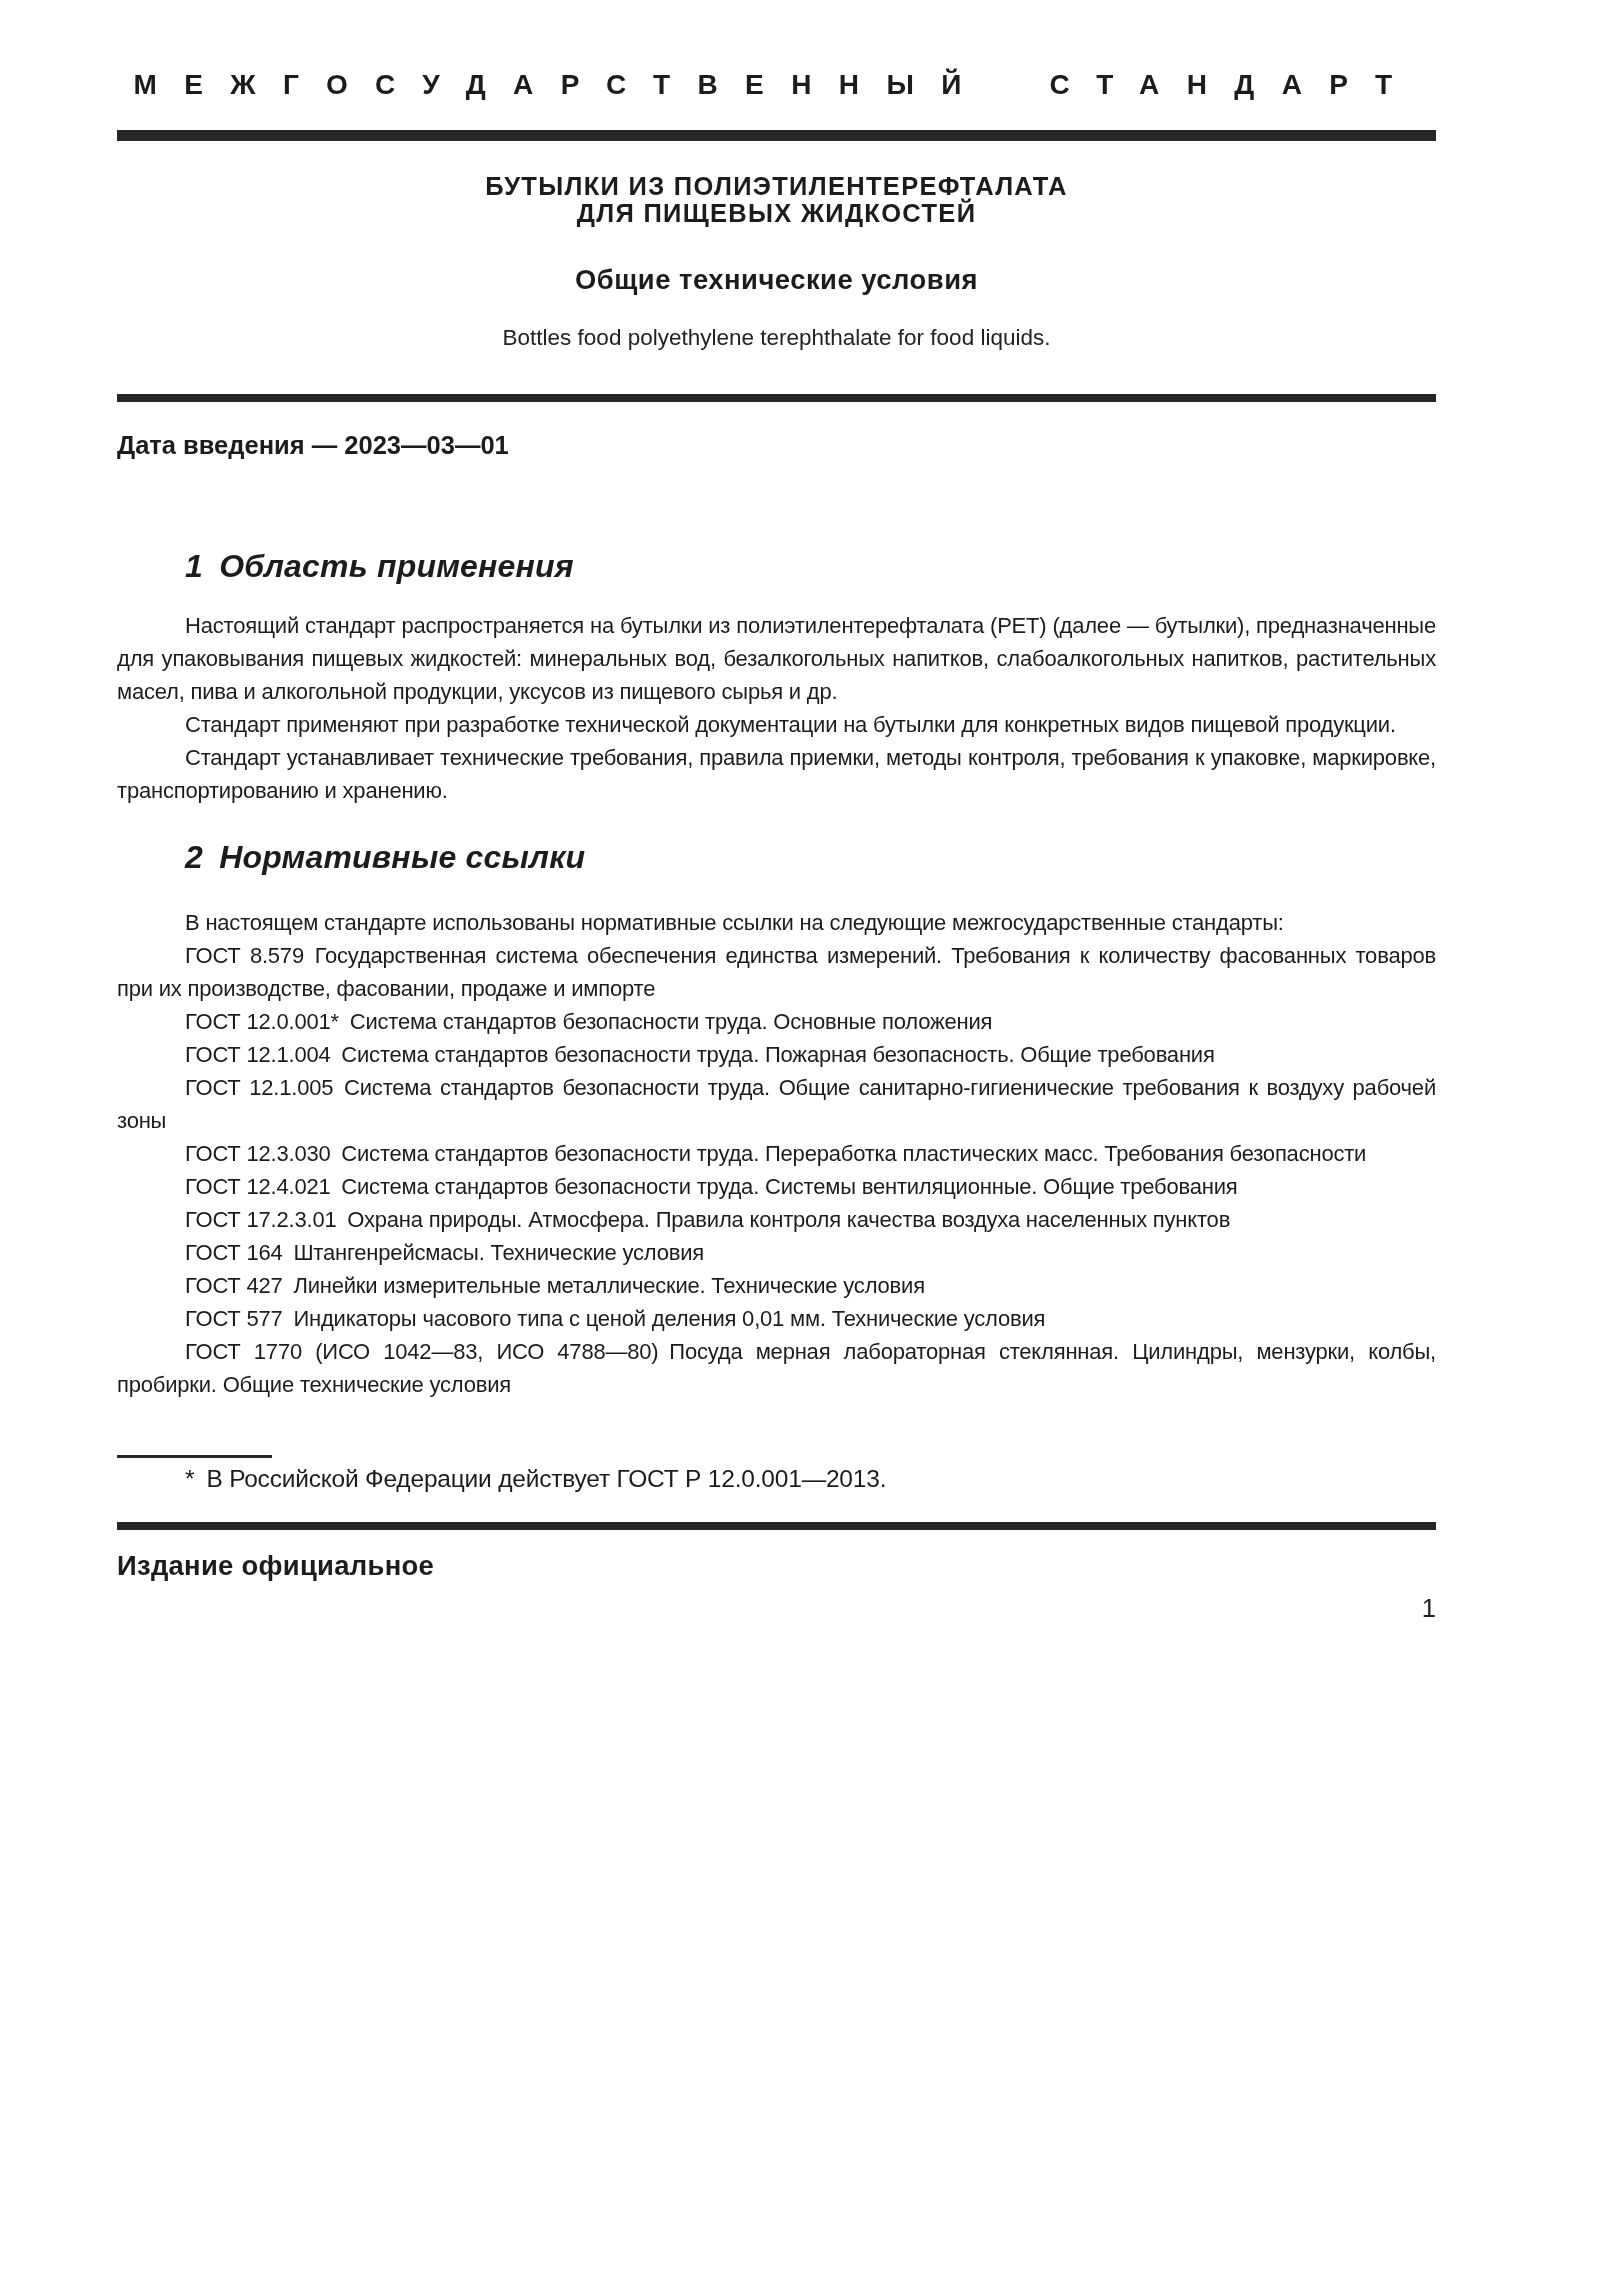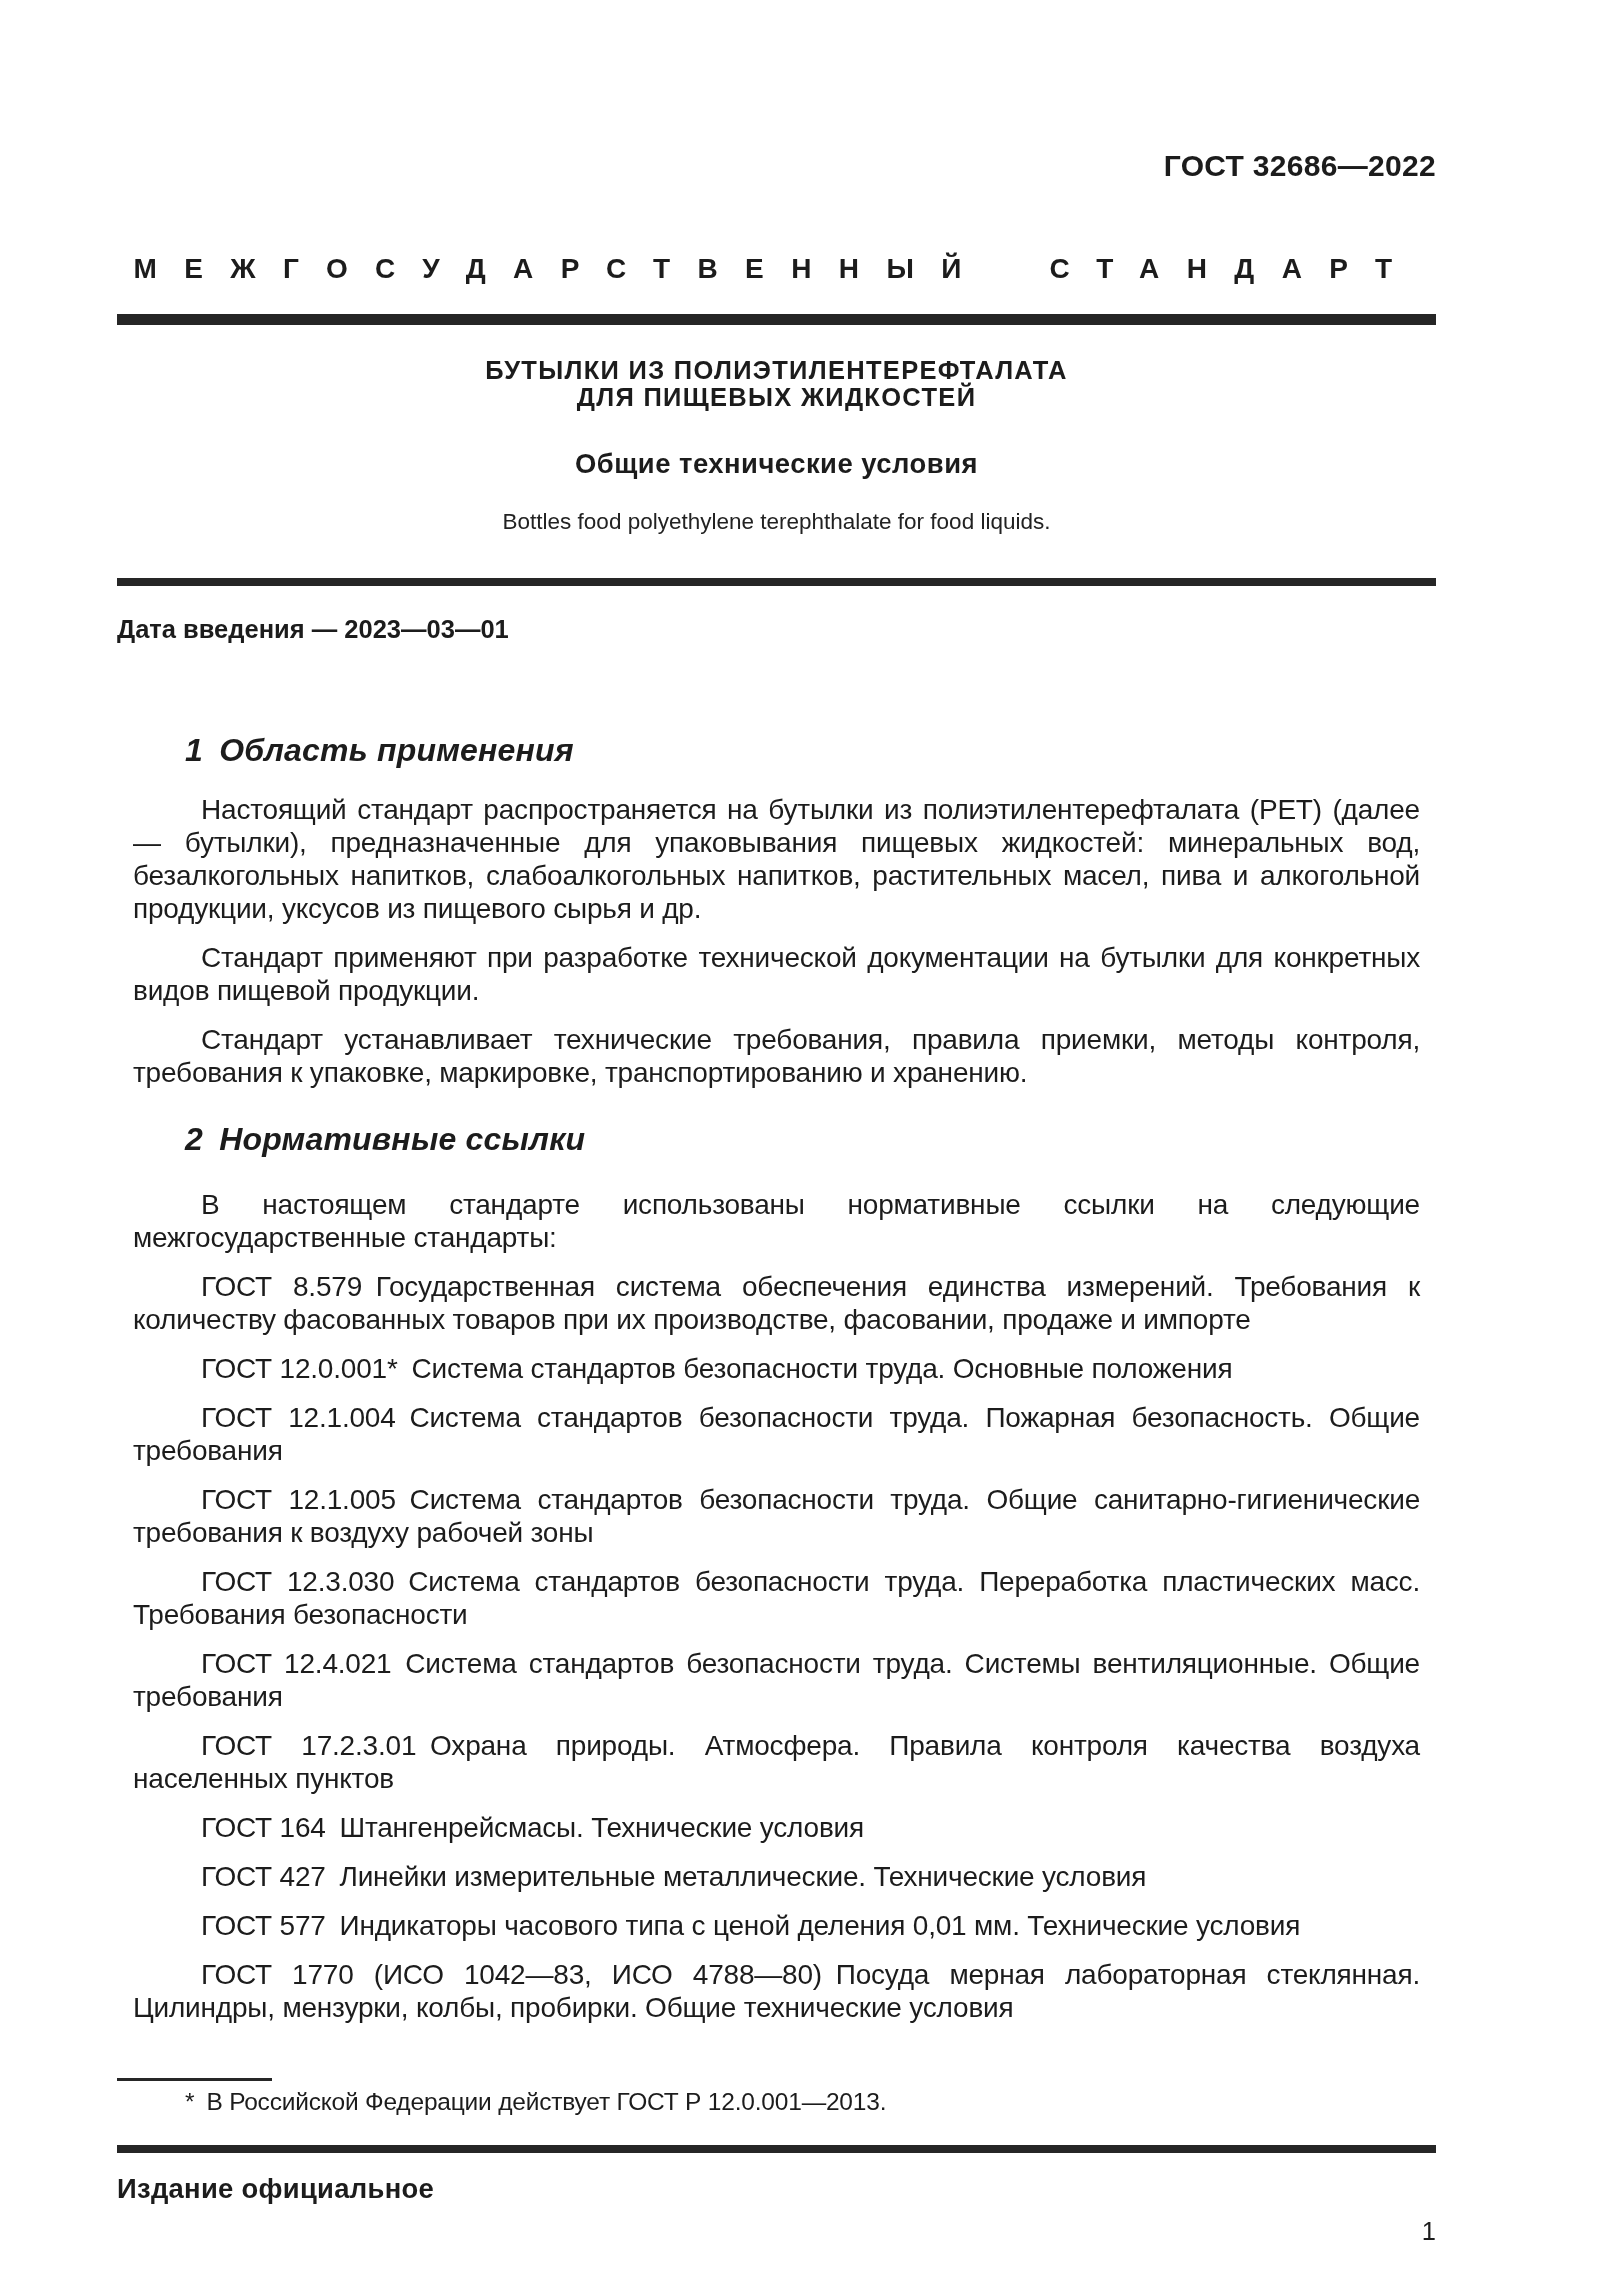--- a/index.html
+++ b/index.html
@@ -52,22 +52,22 @@
   }
   .sec-heading{
     font-size:32px;font-weight:bold;line-height:39px;
     margin:0;padding-left:68px;letter-spacing:0.2px;font-style:italic;
   }
   .sec-heading.s1{margin-top:86px;}
   .sec-heading.s2{margin-top:31px;}
   .body-text{margin-top:23.5px;}
   .body-text.b2{margin-top:29px;}
   .para{
-    margin:16px;
-    font-size:28px;line-height:33px;letter-spacing:-0.2px;
+    margin:0;
+    font-size:22px;line-height:33px;letter-spacing:-0.2px;
     text-align:justify;text-indent:68px;
     hyphens:manual;-webkit-hyphens:manual;
   }
   .fn-rule{
     margin-top:54px;
     width:155px;height:2.9px;background:#262626;
   }
   .footnote{
     margin:5.9px 0 0 0;
     font-size:24.5px;line-height:29px;letter-spacing:-0.2px;
@@ -82,21 +82,20 @@
     margin-top:11.8px;
     font-size:25.5px;line-height:29px;text-align:right;
   }
 </style>
 </head>
 <body>
 
 <div class="page">
   <div class="content">
 
-    <div class="doc-number">ГОСТ 32686—2022</div>
 
     <div class="banner">МЕЖГОСУДАРСТВЕННЫЙ СТАНДАРТ</div>
 
     <div class="rule rule-1"></div>
 
     <div class="title-ru">
       <div>БУТЫЛКИ ИЗ ПОЛИЭТИЛЕНТЕРЕФТАЛАТА</div>
       <div>ДЛЯ ПИЩЕВЫХ ЖИДКОСТЕЙ</div>
     </div>
 

